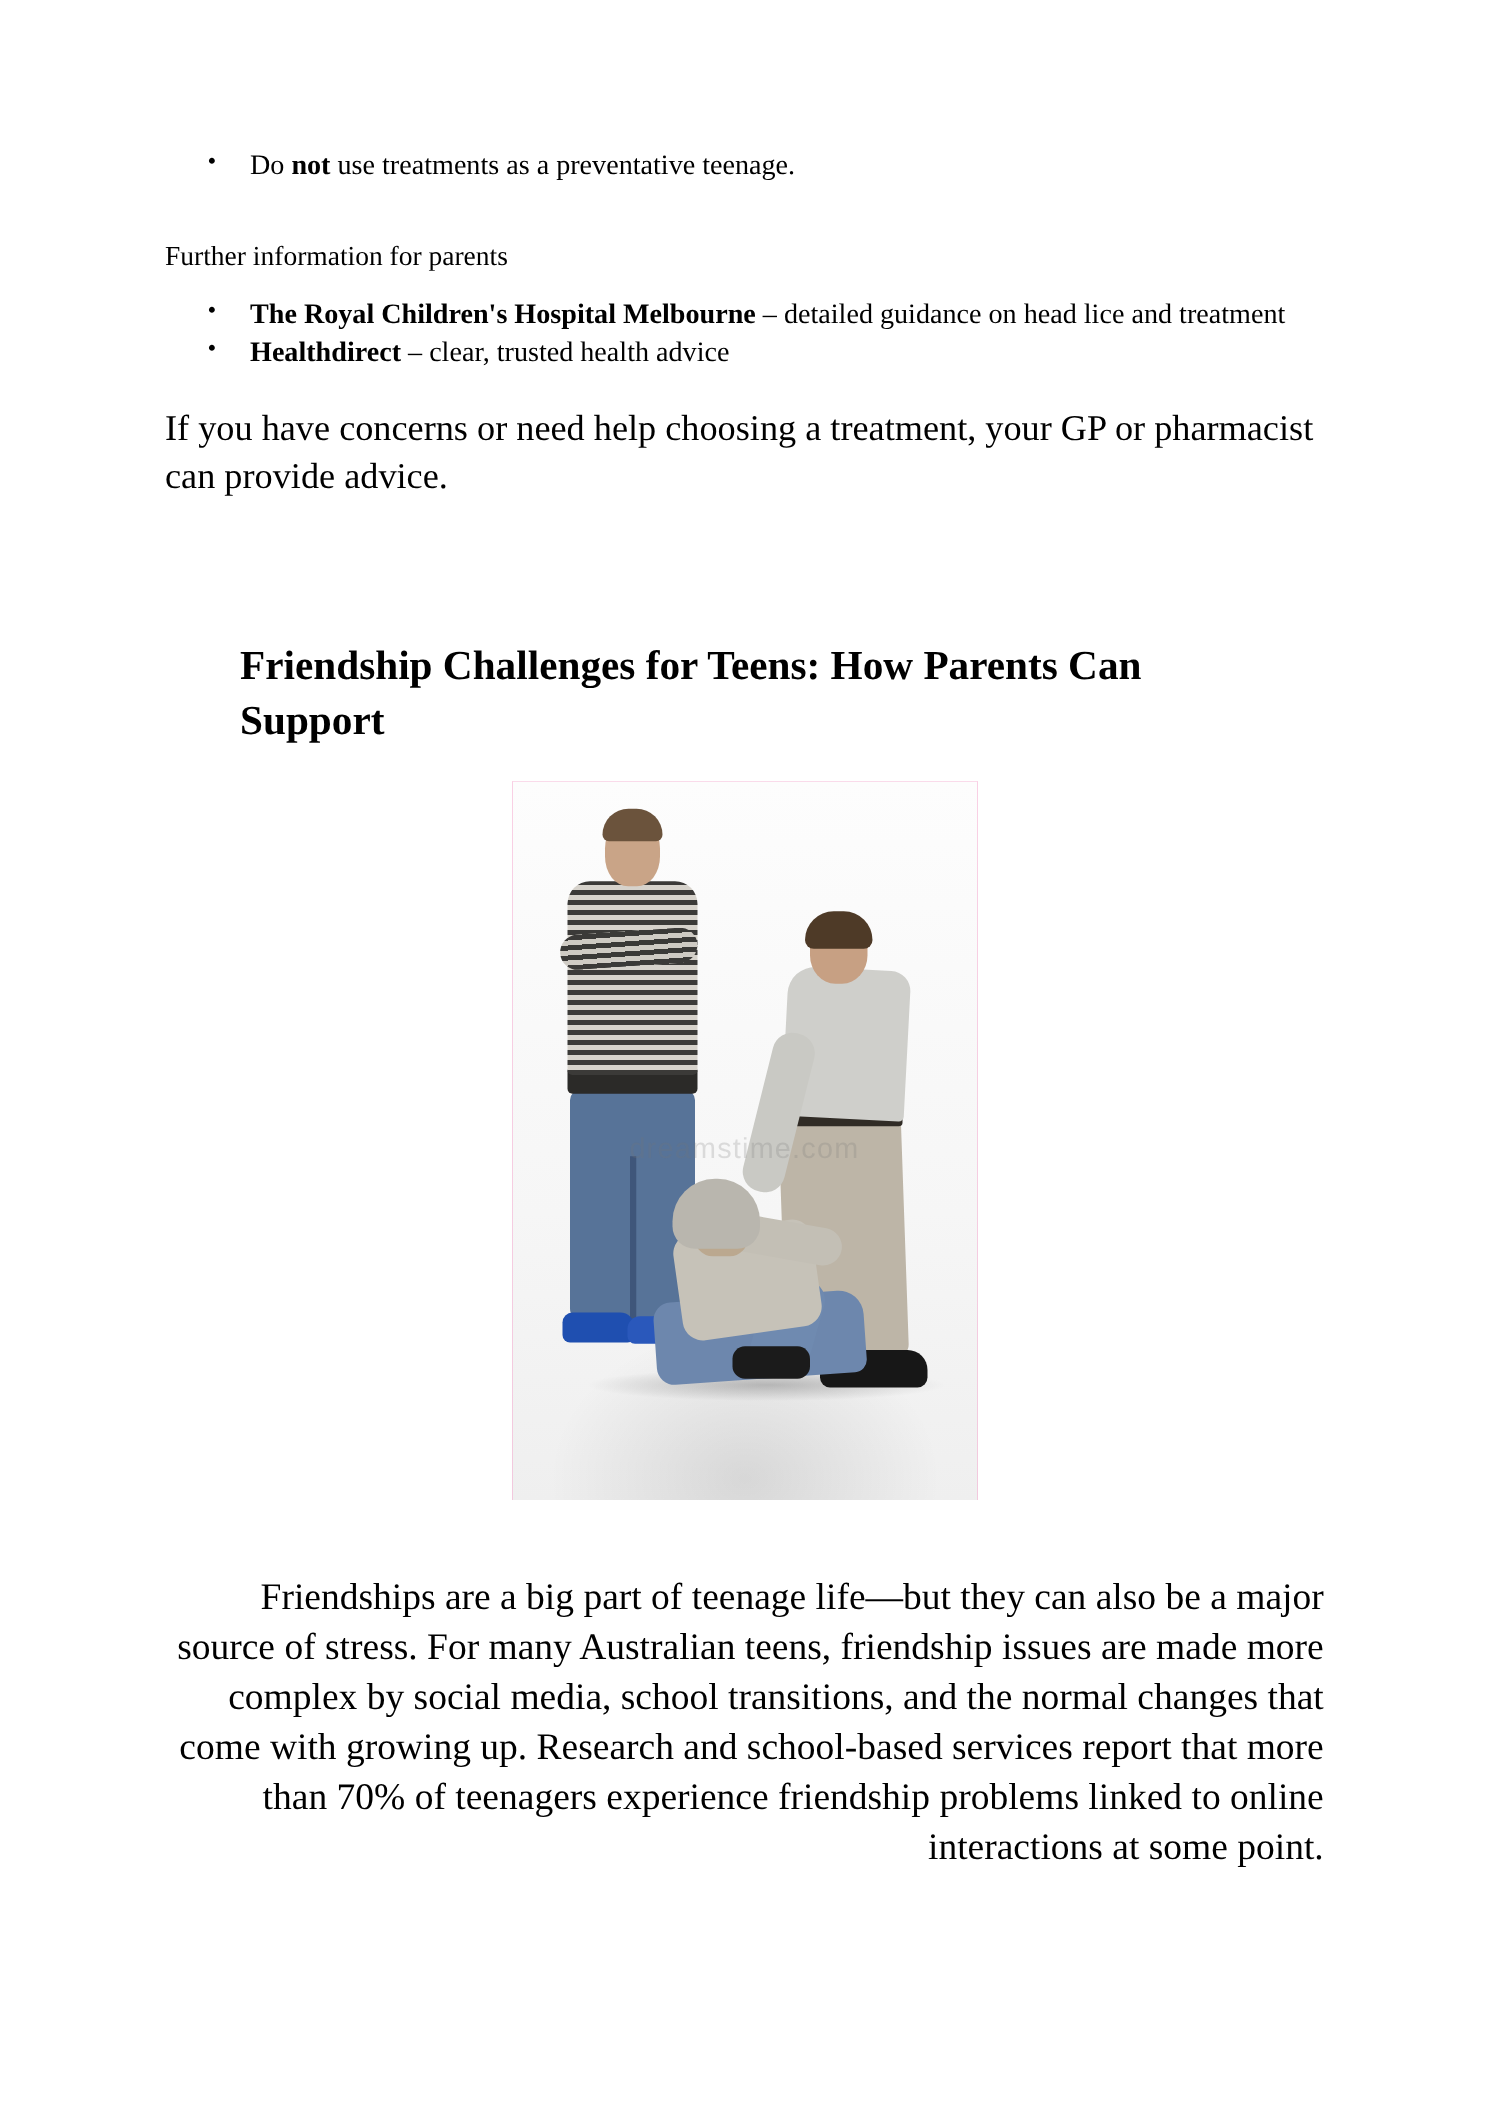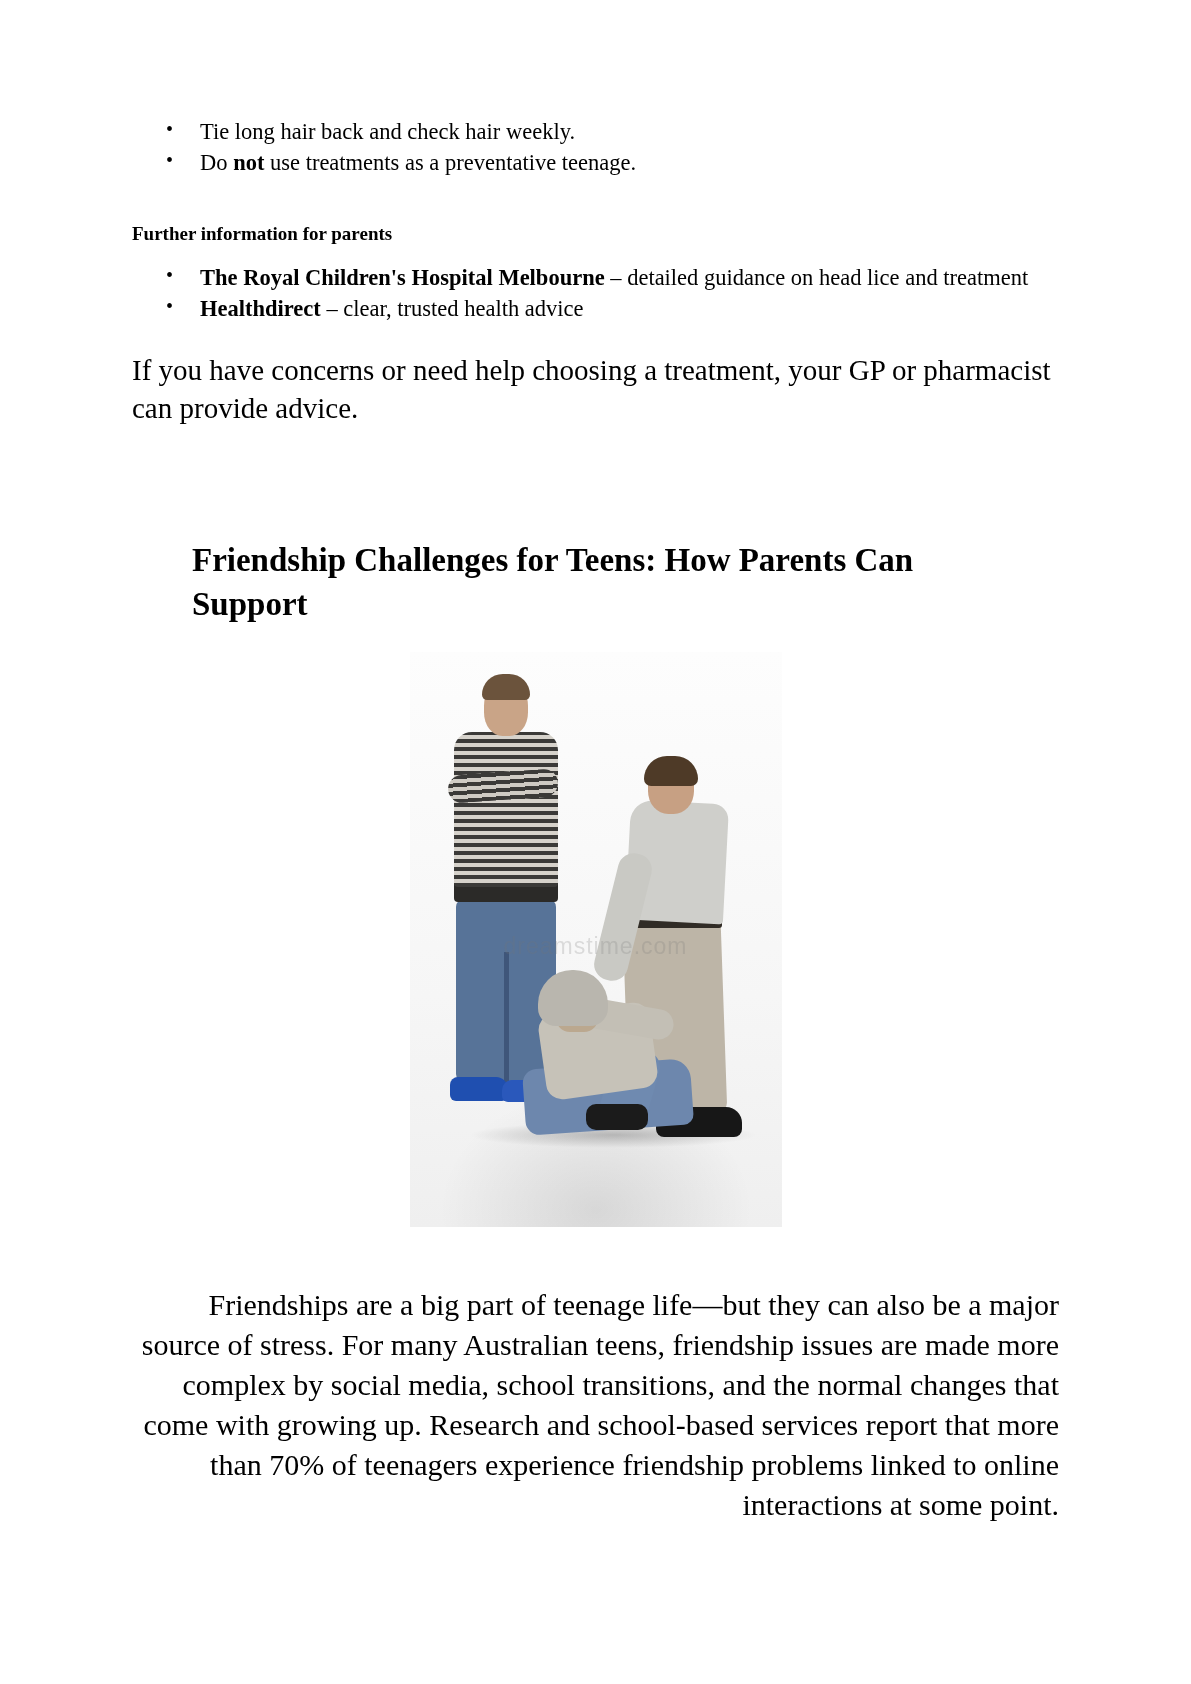--- a/index.html
+++ b/index.html
@@ -39,22 +39,22 @@
     content: "\2022";
     position: absolute;
     left: 34px;
     top: -1px;
     font-size: 20px;
     line-height: 1.28;
   }
   ul.bullets li b { font-weight: bold; }
 
   .section-heading {
-    font-size: 19px;
-    font-weight: bold;
+    font-size: 22px;
+    font-weight: normal;
     margin: 44px 0 18px 0;
     line-height: 1.3;
   }
 
   p.body-text {
     font-size: 29px;
     line-height: 1.3;
     margin: 28px 0 0 0;
   }
 
@@ -208,23 +208,20 @@
     text-align: right;
   }
 </style>
 </head>
 <body>
 
 <div class="page">
 
   <ul class="bullets">
     <li>
-      <span>Tie long hair back and check hair weekly.</span>
-    </li>
-    <li>
       <span>Do </span><b>not</b><span> use treatments as a preventative teenage.</span>
     </li>
   </ul>
 
   <div class="section-heading">Further information for parents</div>
 
   <ul class="bullets">
     <li>
       <b>The Royal Children's Hospital Melbourne</b><span> – detailed guidance on head lice and treatment</span>
     </li>

